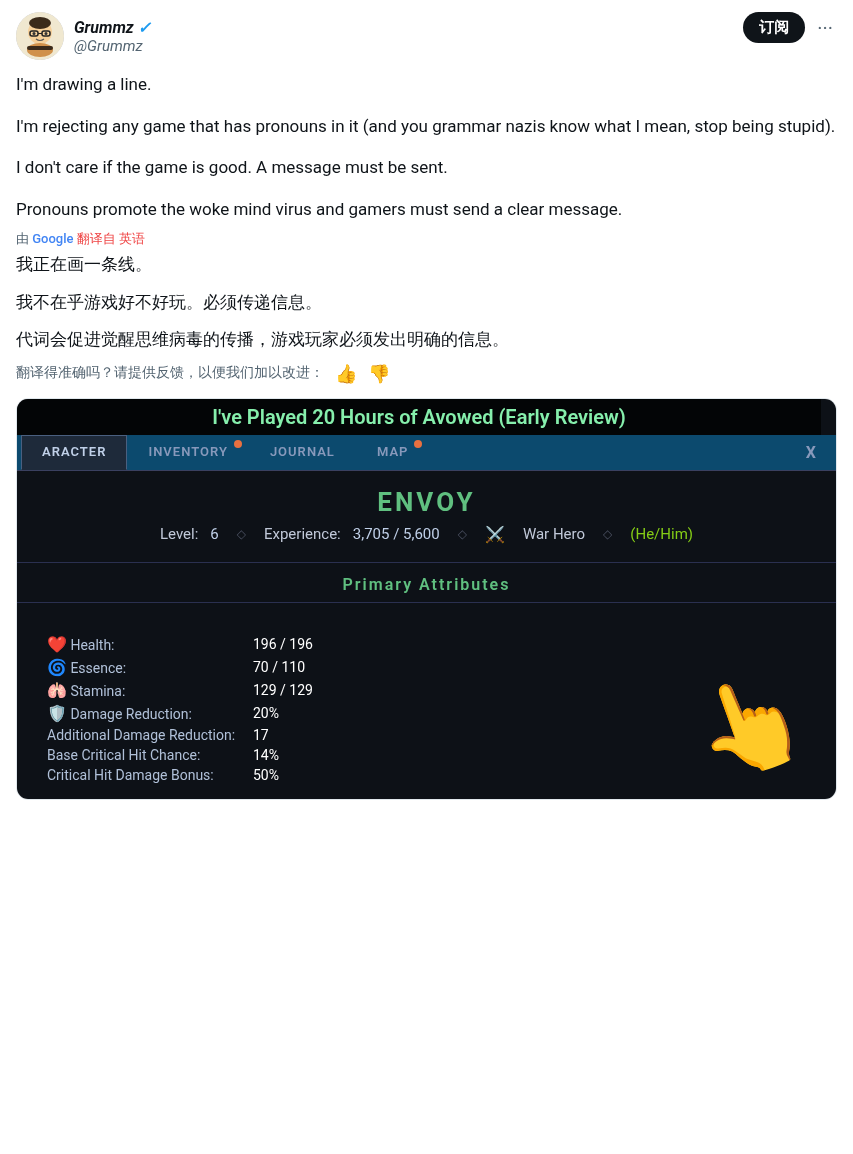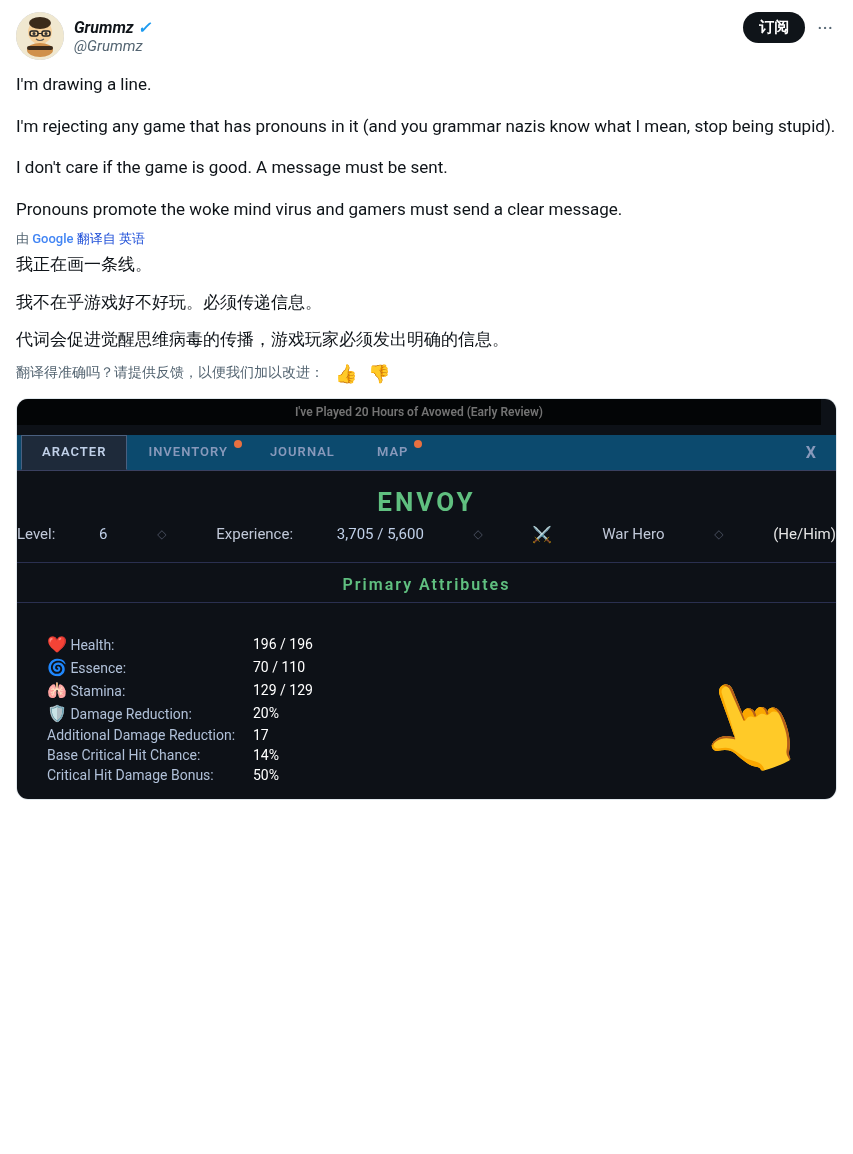--- a/index.html
+++ b/index.html
@@ -119,21 +119,21 @@
       color: #536471;
       margin-bottom: 4px;
     }
 
     .translation-source .google-text {
       color: #4285f4;
       font-weight: 500;
     }
 
     .translation-source .translate-link {
-      color: #1d4ed8;
+      color: #ef4444;
       text-decoration: none;
     }
 
     .translated-text {
       font-size: 17px;
       line-height: 1.5;
       color: #0f1419;
     }
 
     .translated-text p {
@@ -163,24 +163,24 @@
       border-radius: 12px;
       overflow: hidden;
       margin-top: 4px;
       position: relative;
       background: #1a1a2e;
       border: 1px solid #e1e8ed;
     }
 
     .video-title-bar {
       background: rgba(0,0,0,0.7);
-      color: #737373;
+      color: #86efac;
       text-align: center;
       padding: 6px 12px;
-      font-size: 12px;
+      font-size: 20px;
       font-weight: 600;
       position: absolute;
       top: 0;
       left: 0;
       right: 15px;
       z-index: 2;
     }
 
     .game-ui {
       background: #0d1117;
@@ -235,35 +235,35 @@
       color: #60c080;
       font-size: 26px;
       font-weight: 700;
       letter-spacing: 3px;
       padding: 16px 0 8px 0;
     }
 
     .character-subtitle {
       display: flex;
       align-items: center;
-      justify-content: space-between;
+      justify-content: center;
       gap: 18px;
       color: #c0c8d8;
       font-size: 15px;
       padding-bottom: 18px;
       border-bottom: 1px solid #2a3050;
     }
 
     .char-sep {
       color: #4a5060;
       font-size: 12px;
     }
 
     .char-pronoun {
-      color: #e5e5e5;
+      color: #84cc16;
     }
 
     .primary-attrs-title {
       text-align: center;
       color: #60c080;
       font-size: 16px;
       font-weight: 600;
       letter-spacing: 2px;
       padding: 12px 0 8px;
       border-bottom: 1px solid #2a3050;

